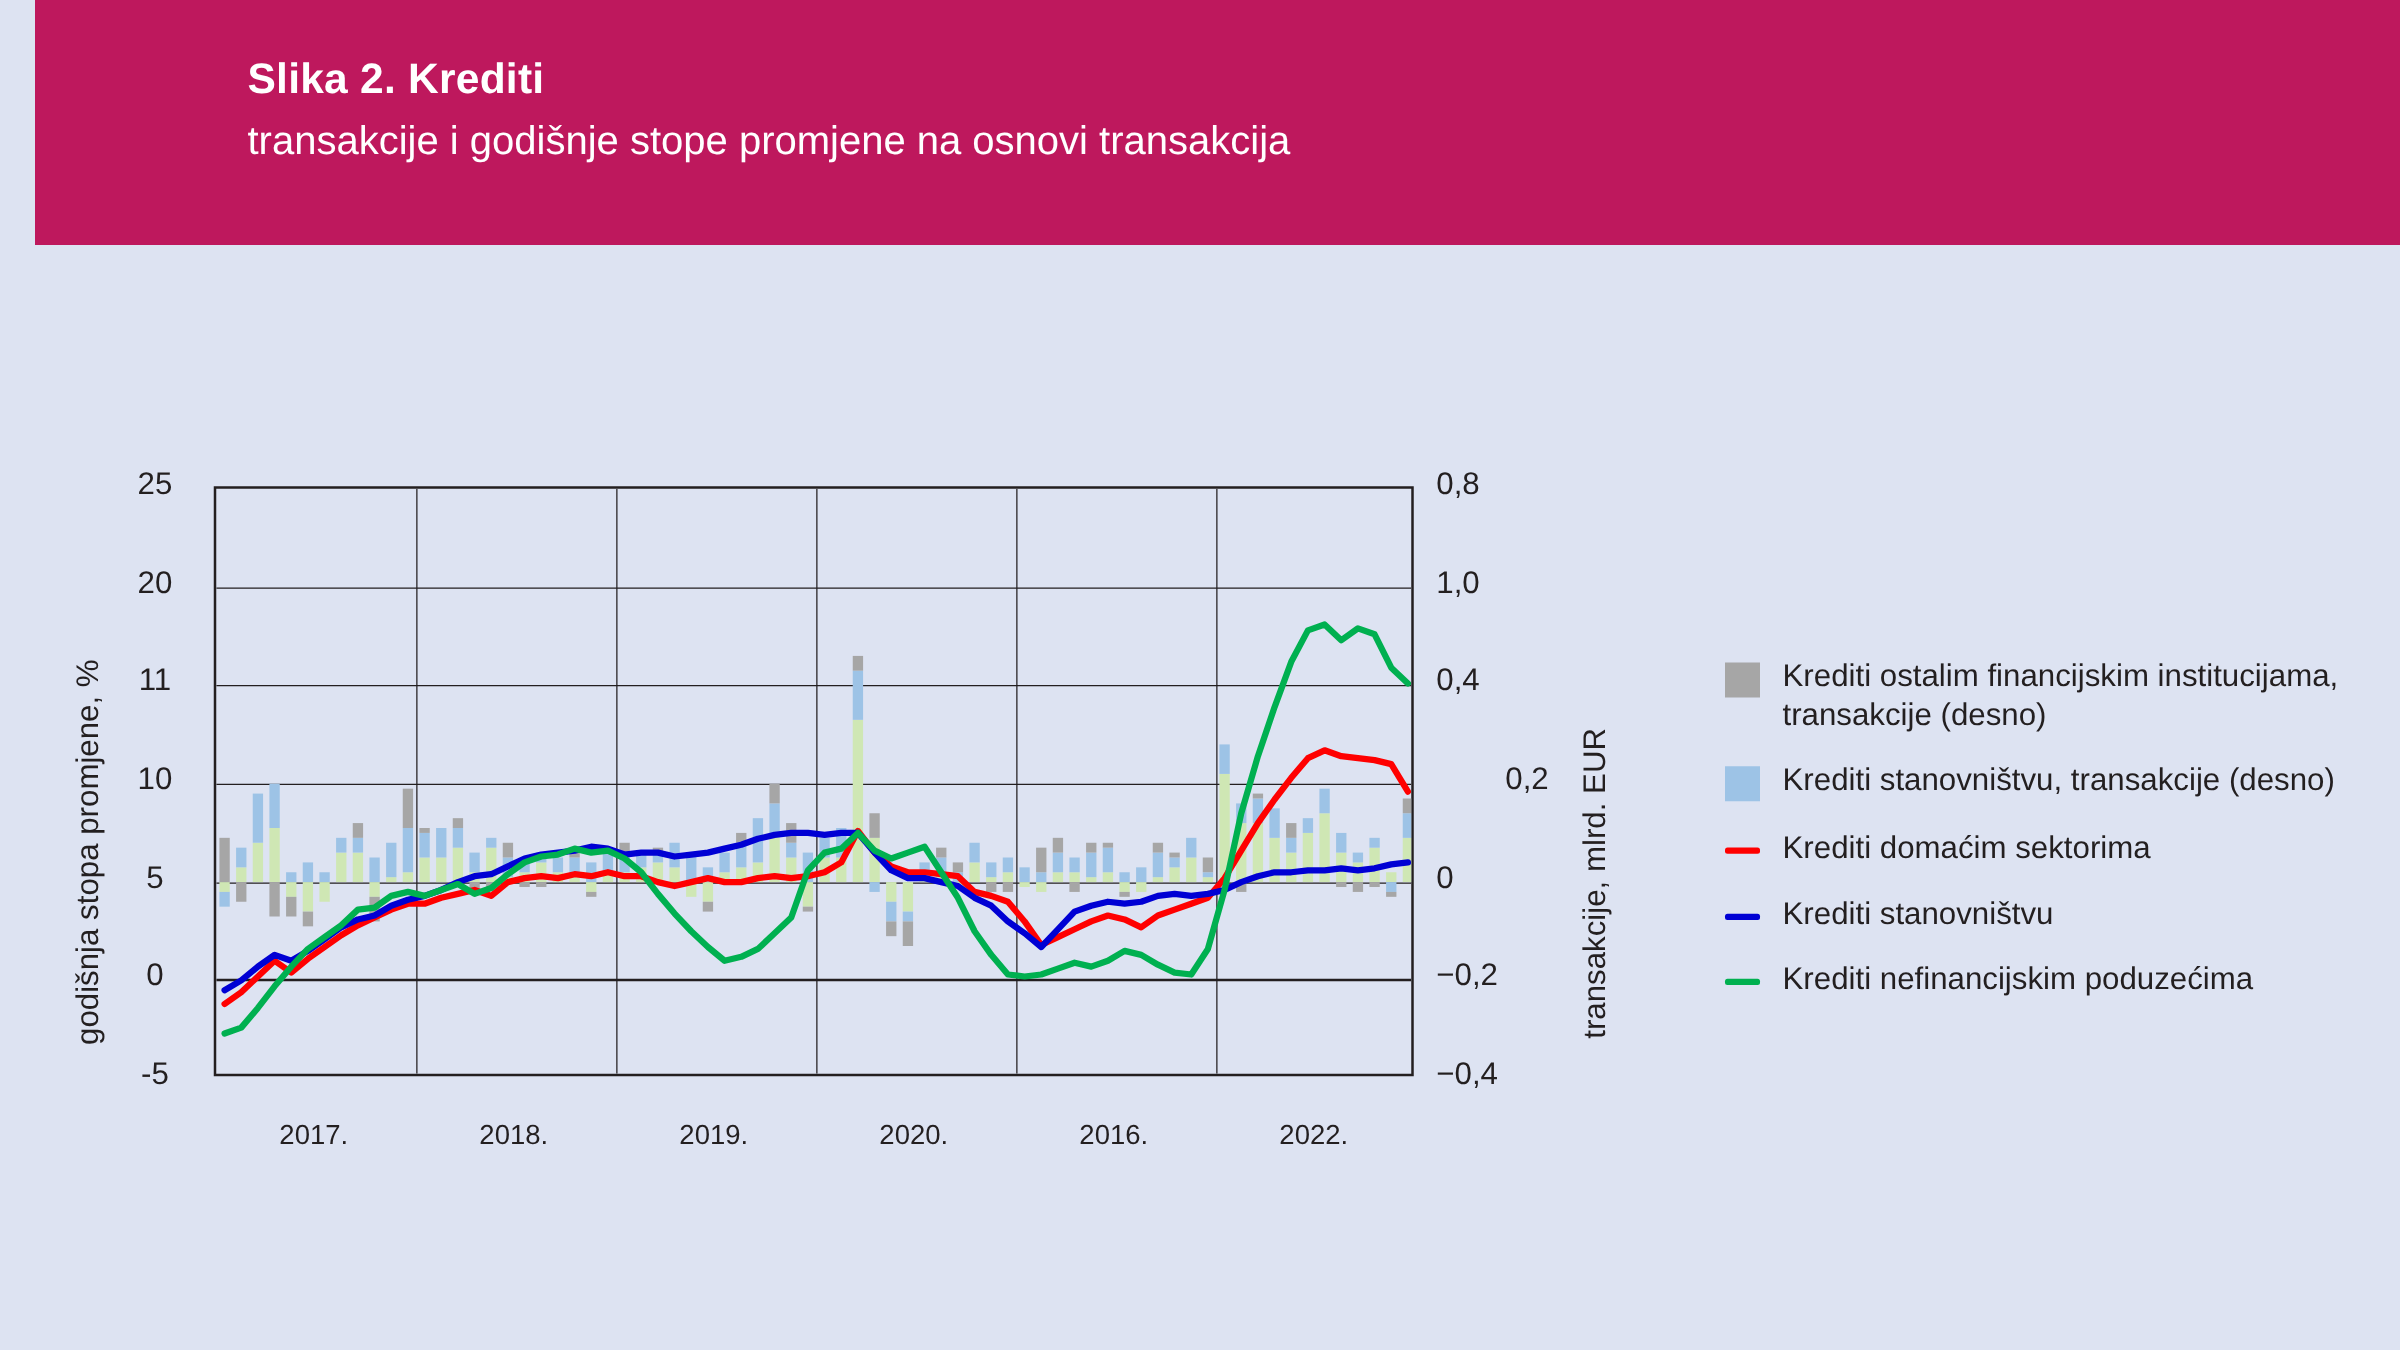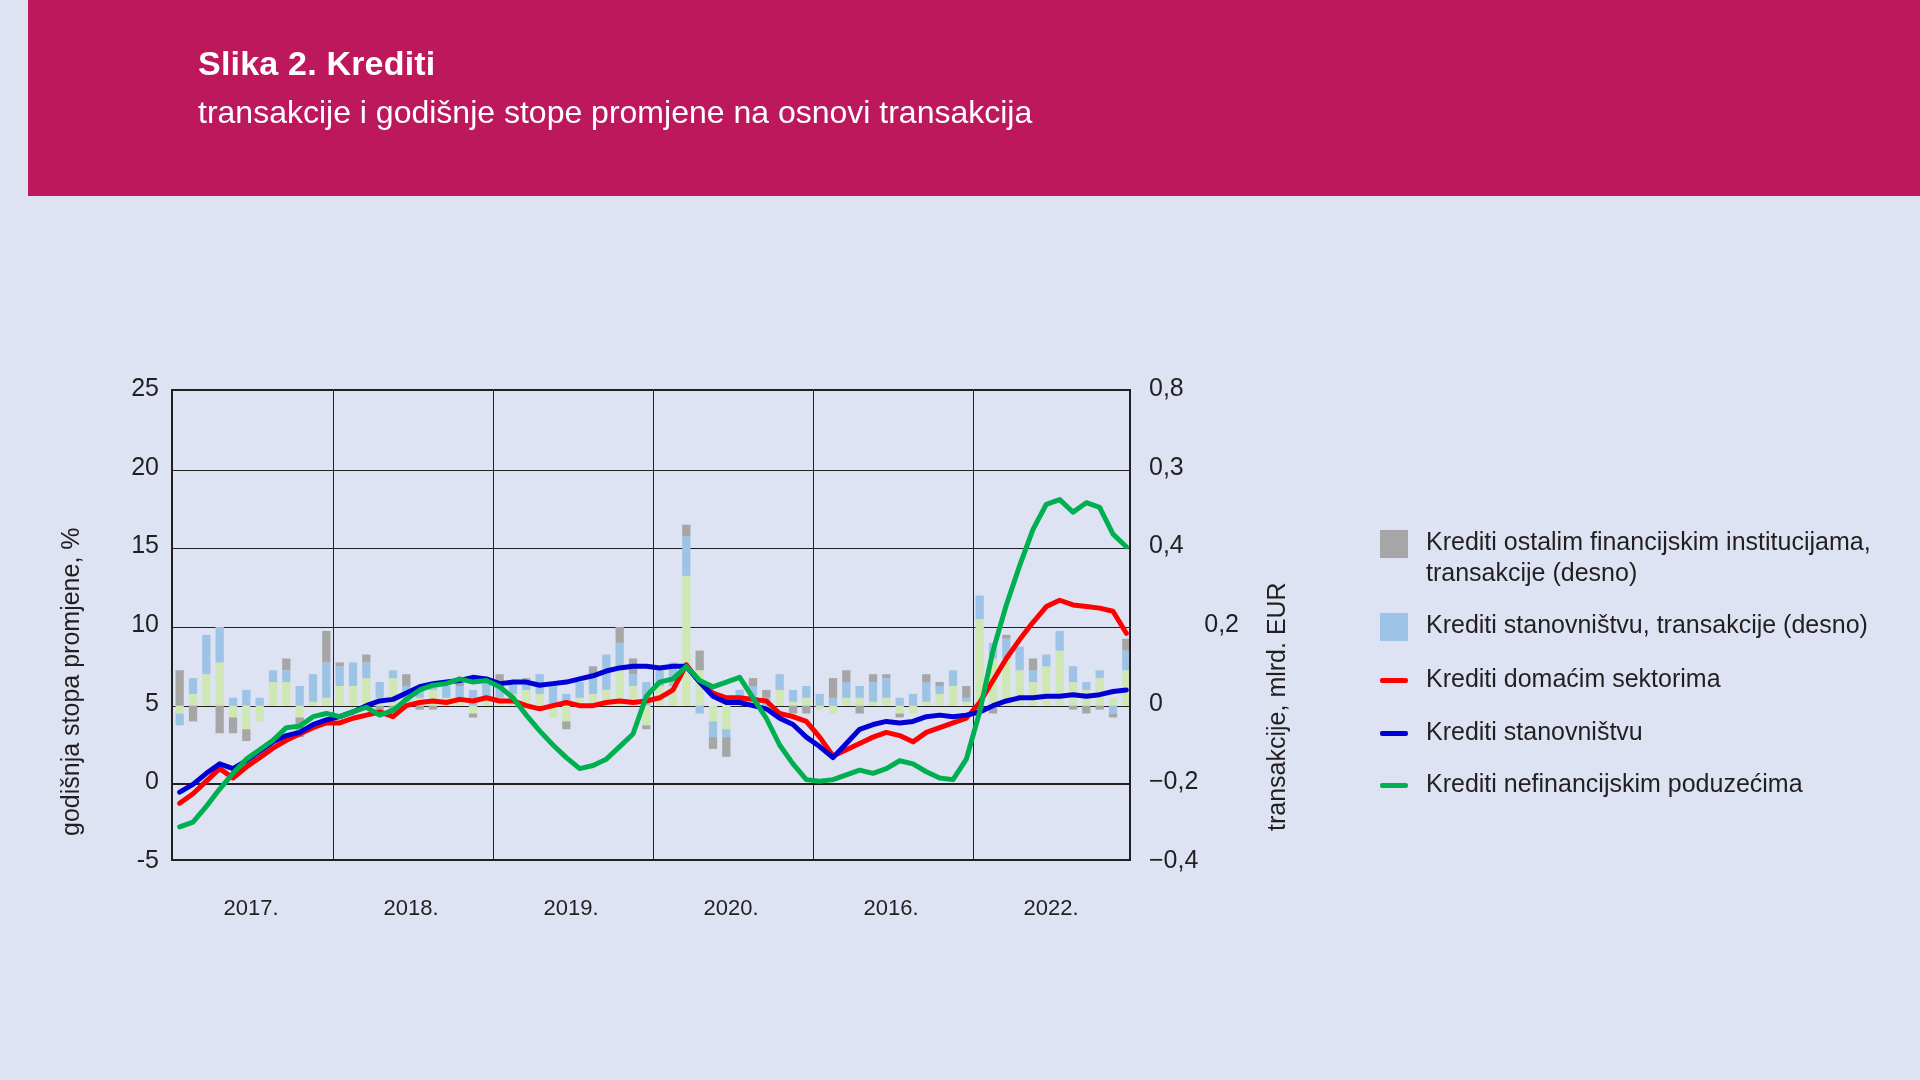--- a/index.html
+++ b/index.html
@@ -78,21 +78,21 @@
   .hgrid { left: 0; width: 100%; height: 1px; }
   .vgrid { top: 0; height: 100%; width: 1px; }
   .zero-line { left: 0; width: 100%; height: 2px; background: #231f20; }
   
   .tick {
     position: absolute;
     font-size: 25px;
     color: #231f20;
     white-space: nowrap;
   }
-  .tick-left  { text-align: right; width: 70px; }
+  .tick-left  { text-align: center; width: 70px; }
   .tick-right { text-align: left;  width: 90px; }
   .tick-x {
     text-align: center;
     width: 160px;
     font-size: 22px;
   }
   
   #chart-svg {
     position: absolute;
     left: 0; top: 0;
@@ -141,31 +141,31 @@
   <div id="body">
 
     <div class="axis-title" id="ytitle-left">godišnja stopa promjene, %</div>
     <div class="axis-title" id="ytitle-right">transakcije, mlrd. EUR</div>
 
     <div id="ytick-left-wrap">
         <div class="tick tick-left" style="left: 89px; top: 649px;">-5</div>
         <div class="tick tick-left" style="left: 89px; top: 570.333px;">0</div>
         <div class="tick tick-left" style="left: 89px; top: 491.667px;">5</div>
         <div class="tick tick-left" style="left: 89px; top: 413px;">10</div>
-        <div class="tick tick-left" style="left: 89px; top: 334.333px;">15</div>
+        <div class="tick tick-left" style="left: 89px; top: 334.333px;">11</div>
         <div class="tick tick-left" style="left: 89px; top: 255.667px;">20</div>
         <div class="tick tick-left" style="left: 89px; top: 177px;">25</div>
       </div>
     <div id="ytick-right-wrap">
         <div class="tick tick-right" style="left: 1149px; top: 649px;">−0,4</div>
         <div class="tick tick-right" style="left: 1149px; top: 570.333px;">−0,2</div>
         <div class="tick tick-right" style="left: 1149px; top: 491.667px;">0</div>
         <div class="tick tick-right" style="left: 1149px; top: 413px; text-align: right;">0,2</div>
         <div class="tick tick-right" style="left: 1149px; top: 334.333px;">0,4</div>
-        <div class="tick tick-right" style="left: 1149px; top: 255.667px;">0,3</div>
+        <div class="tick tick-right" style="left: 1149px; top: 255.667px;">1,0</div>
         <div class="tick tick-right" style="left: 1149px; top: 177px;">0,8</div>
       </div>
     <div id="xtick-wrap">
         <div class="tick tick-x" style="left: 171px; top: 699px;">2017.</div>
         <div class="tick tick-x" style="left: 331px; top: 699px;">2018.</div>
         <div class="tick tick-x" style="left: 491px; top: 699px;">2019.</div>
         <div class="tick tick-x" style="left: 651px; top: 699px;">2020.</div>
         <div class="tick tick-x" style="left: 811px; top: 699px;">2016.</div>
         <div class="tick tick-x" style="left: 971px; top: 699px;">2022.</div>
       </div>

